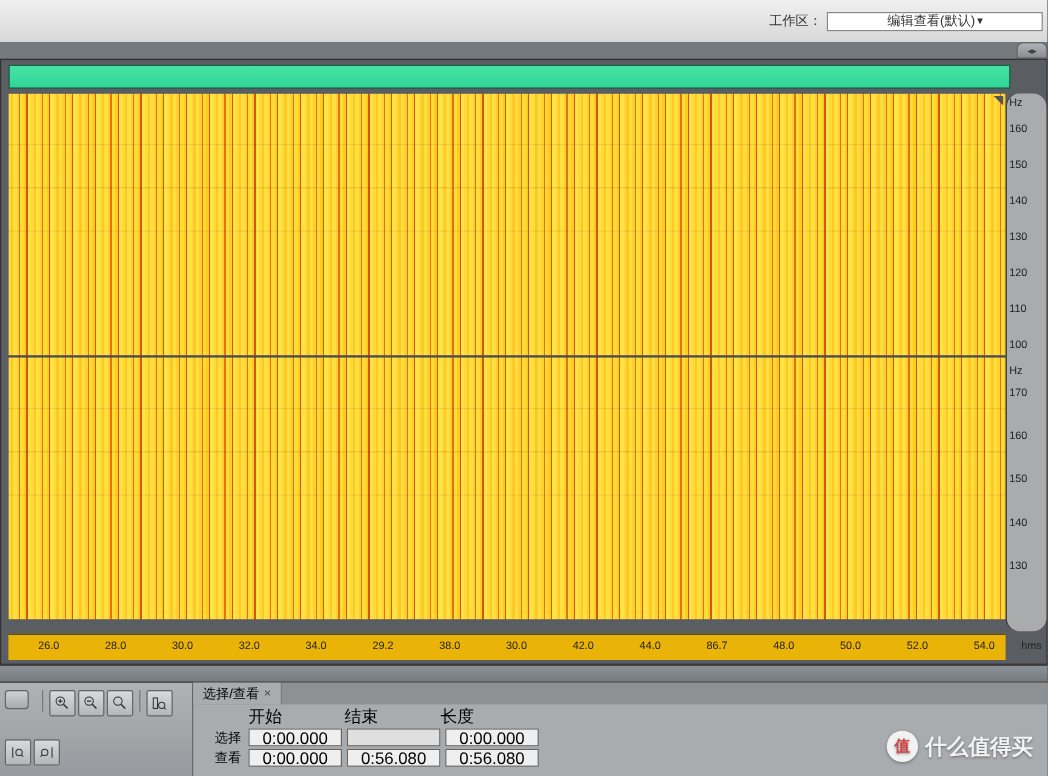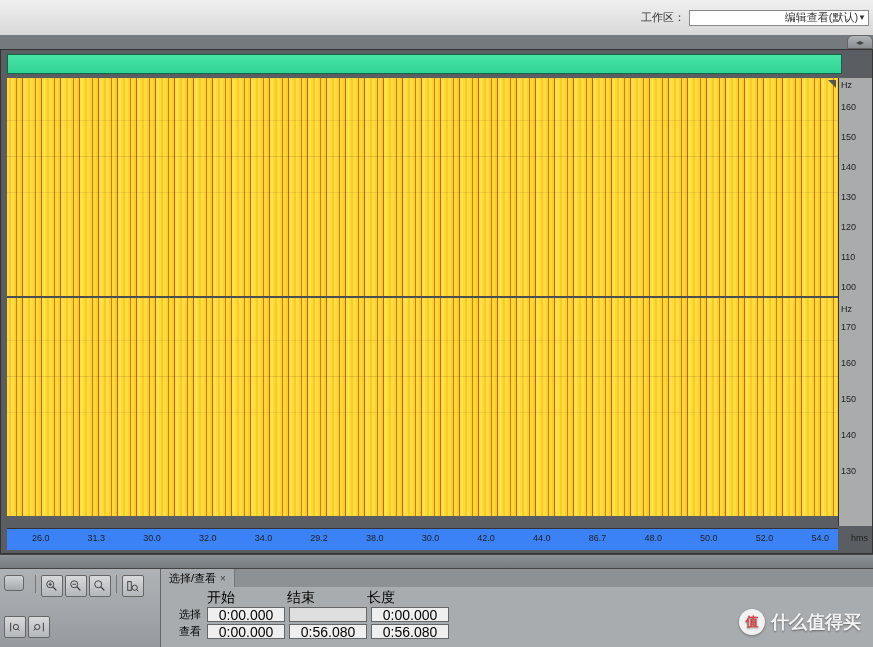--- a/index.html
+++ b/index.html
@@ -15,21 +15,21 @@
   height: 35px;
   background: linear-gradient(#f0f0f0, #d8d8d8);
   display: flex; align-items: center; justify-content: flex-end;
   padding-right: 4px;
   color: #333;
 }
 .topbar .label { margin-right: 4px; }
 .workspace-sel {
   width: 180px; height: 16px;
   background: #fff; border: 1px solid #888;
-  display: flex; align-items: center; justify-content: flex-end;
+  display: flex; align-items: center; justify-content: center;
   padding: 0 2px 0 4px;
   font-size: 11px;
 }
 .workspace-sel .tri { font-size: 8px; }
 
 .tab-stub-right {
   height: 14px;
   display: flex; justify-content: flex-end;
   background: #747a7e;
 }
@@ -88,29 +88,30 @@
 }
 .divider { height: 2px; background: #4a4e52; }
 .drag-tri {
   position: absolute; top: 2px; right: 2px; width: 0; height: 0;
   border-top: 8px solid #555; border-left: 8px solid transparent;
 }
 .freq-scale {
   width: 34px; position: absolute; right: 0; top: 28px; bottom: 27px;
   background: #a9abad;
   border-left: 1px solid #333;
+  border-radius: 11px;
 }
 .freq-tick {
   position: absolute; left: 2px;
   font-size: 9px; color: #222;
 }
 .time-scale {
   height: 22px;
   margin: 0 34px 0 6px;
-  background: #3b82f6;
+  background: #eab308;
   border-top: 1px solid #333;
   position: relative;
 }
 .time-tick {
   position: absolute; top: 4px;
   font-size: 9px; color: #222;
 }
 .time-unit {
   position: absolute; right: -30px; top: 4px;
   font-size: 9px; color: #222;
@@ -239,21 +240,21 @@
     <div class="freq-tick" style="top:226px">Hz</div>
     <div class="freq-tick" style="top:244px">170</div>
     <div class="freq-tick" style="top:280px">160</div>
     <div class="freq-tick" style="top:316px">150</div>
     <div class="freq-tick" style="top:352px">140</div>
     <div class="freq-tick" style="top:388px">130</div>
   </div>
 
   <div class="time-scale">
     <div class="time-tick" style="left:3.0%">26.0</div>
-    <div class="time-tick" style="left:9.7%">31.3</div>
+    <div class="time-tick" style="left:9.7%">28.0</div>
     <div class="time-tick" style="left:16.4%">30.0</div>
     <div class="time-tick" style="left:23.1%">32.0</div>
     <div class="time-tick" style="left:29.8%">34.0</div>
     <div class="time-tick" style="left:36.5%">29.2</div>
     <div class="time-tick" style="left:43.2%">38.0</div>
     <div class="time-tick" style="left:49.9%">30.0</div>
     <div class="time-tick" style="left:56.6%">42.0</div>
     <div class="time-tick" style="left:63.3%">44.0</div>
     <div class="time-tick" style="left:70.0%">86.7</div>
     <div class="time-tick" style="left:76.7%">48.0</div>

